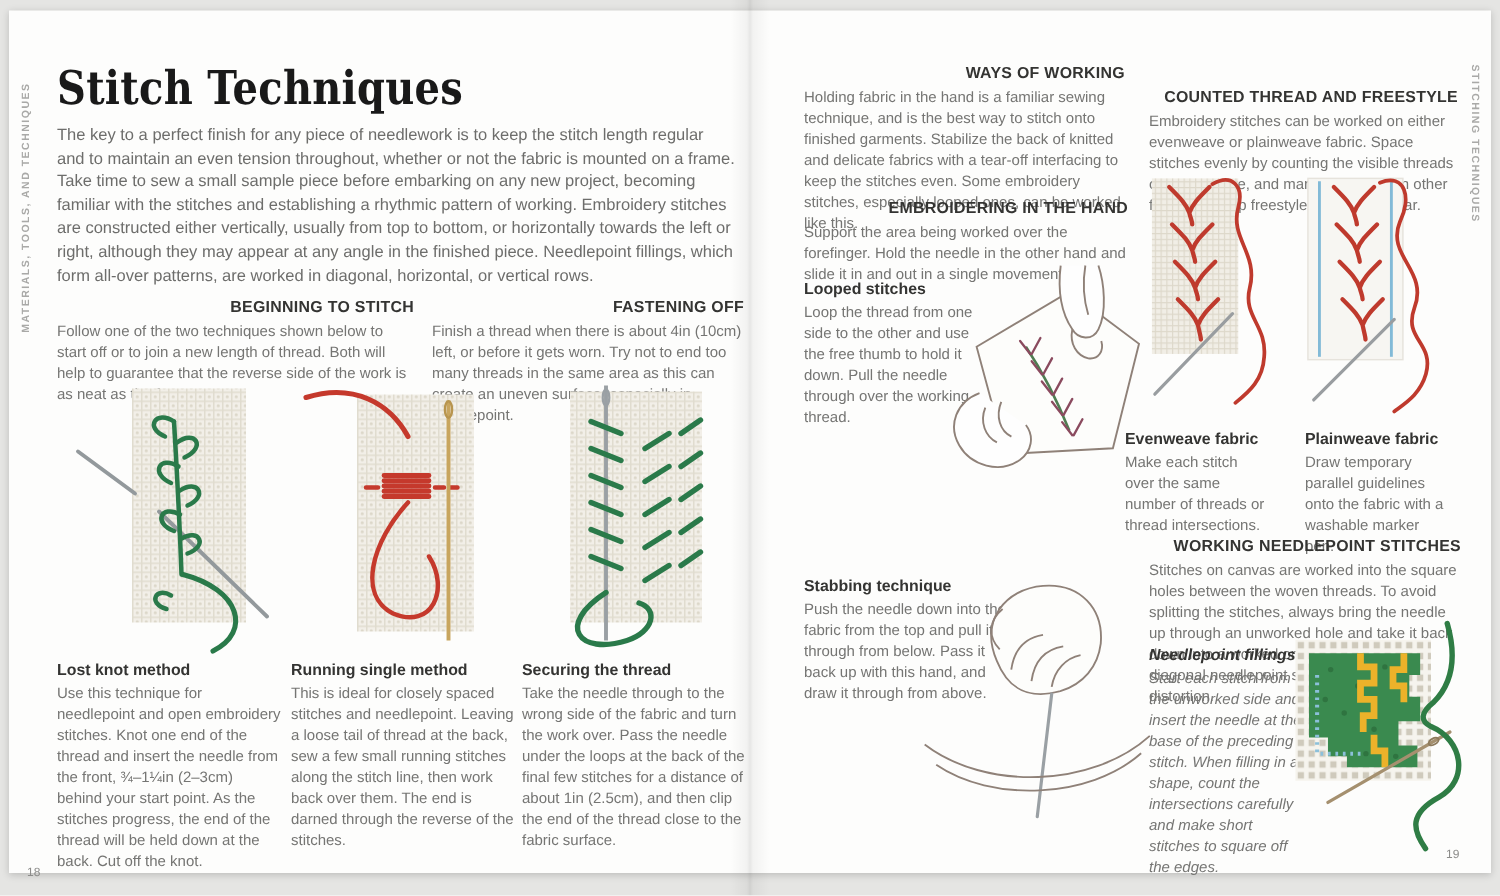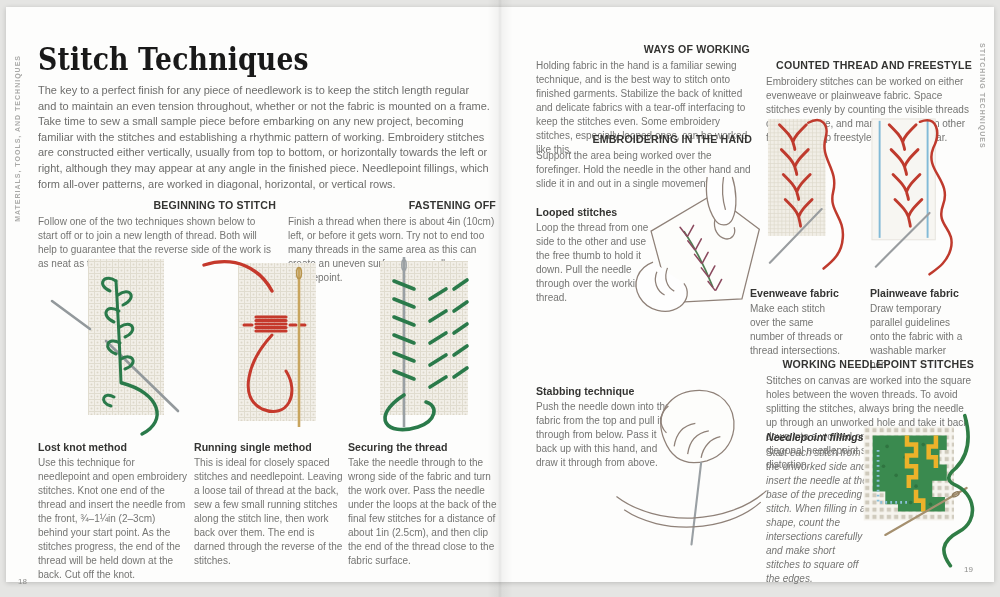--- a/index.html
+++ b/index.html
@@ -142,21 +142,21 @@
   <div class="abs" style="left:530px;top:36px;width:214px;">
     <div class="h-caps">WAYS OF WORKING</div>
     <div class="body-txt">Holding fabric in the hand is a familiar sewing technique, and is the best way to stitch onto finished garments. Stabilize the back of knitted and delicate fabrics with a tear-off interfacing to keep the stitches even. Some embroidery stitches, especially looped ones, can be worked like this.</div>
   </div>
 
   <div class="abs" style="left:530px;top:126px;width:216px;">
     <div class="h-caps">EMBROIDERING IN THE HAND</div>
     <div class="body-txt">Support the area being worked over the forefinger. Hold the needle in the other hand and slide it in and out in a single movement.</div>
   </div>
 
-  <div class="abs" style="left:530px;top:180px;width:126px;margin-top:19px;">
+  <div class="abs" style="left:530px;top:180px;width:126px;">
     <div class="h-sub">Looped stitches</div>
     <div class="body-txt">Loop the thread from one side to the other and use the free thumb to hold it down. Pull the needle through over the working thread.</div>
   </div>
 
   <svg class="abs" style="left:618px;top:168px;" width="145" height="150" viewBox="0 0 150 155">
     <g stroke="#8f8178" stroke-width="1.3" fill="#fdfdfb">
       <path d="M28 58 L92 20 L140 56 L122 128 L48 132 Z"></path>
       <g fill="#fefefe">
         <path d="M86 2 C84 18 86 34 94 46 C98 53 108 54 112 46 C118 34 116 14 112 2"></path>
         <path d="M94 46 C92 56 97 64 105 66 C112 67 116 61 114 54" fill="none"></path>

